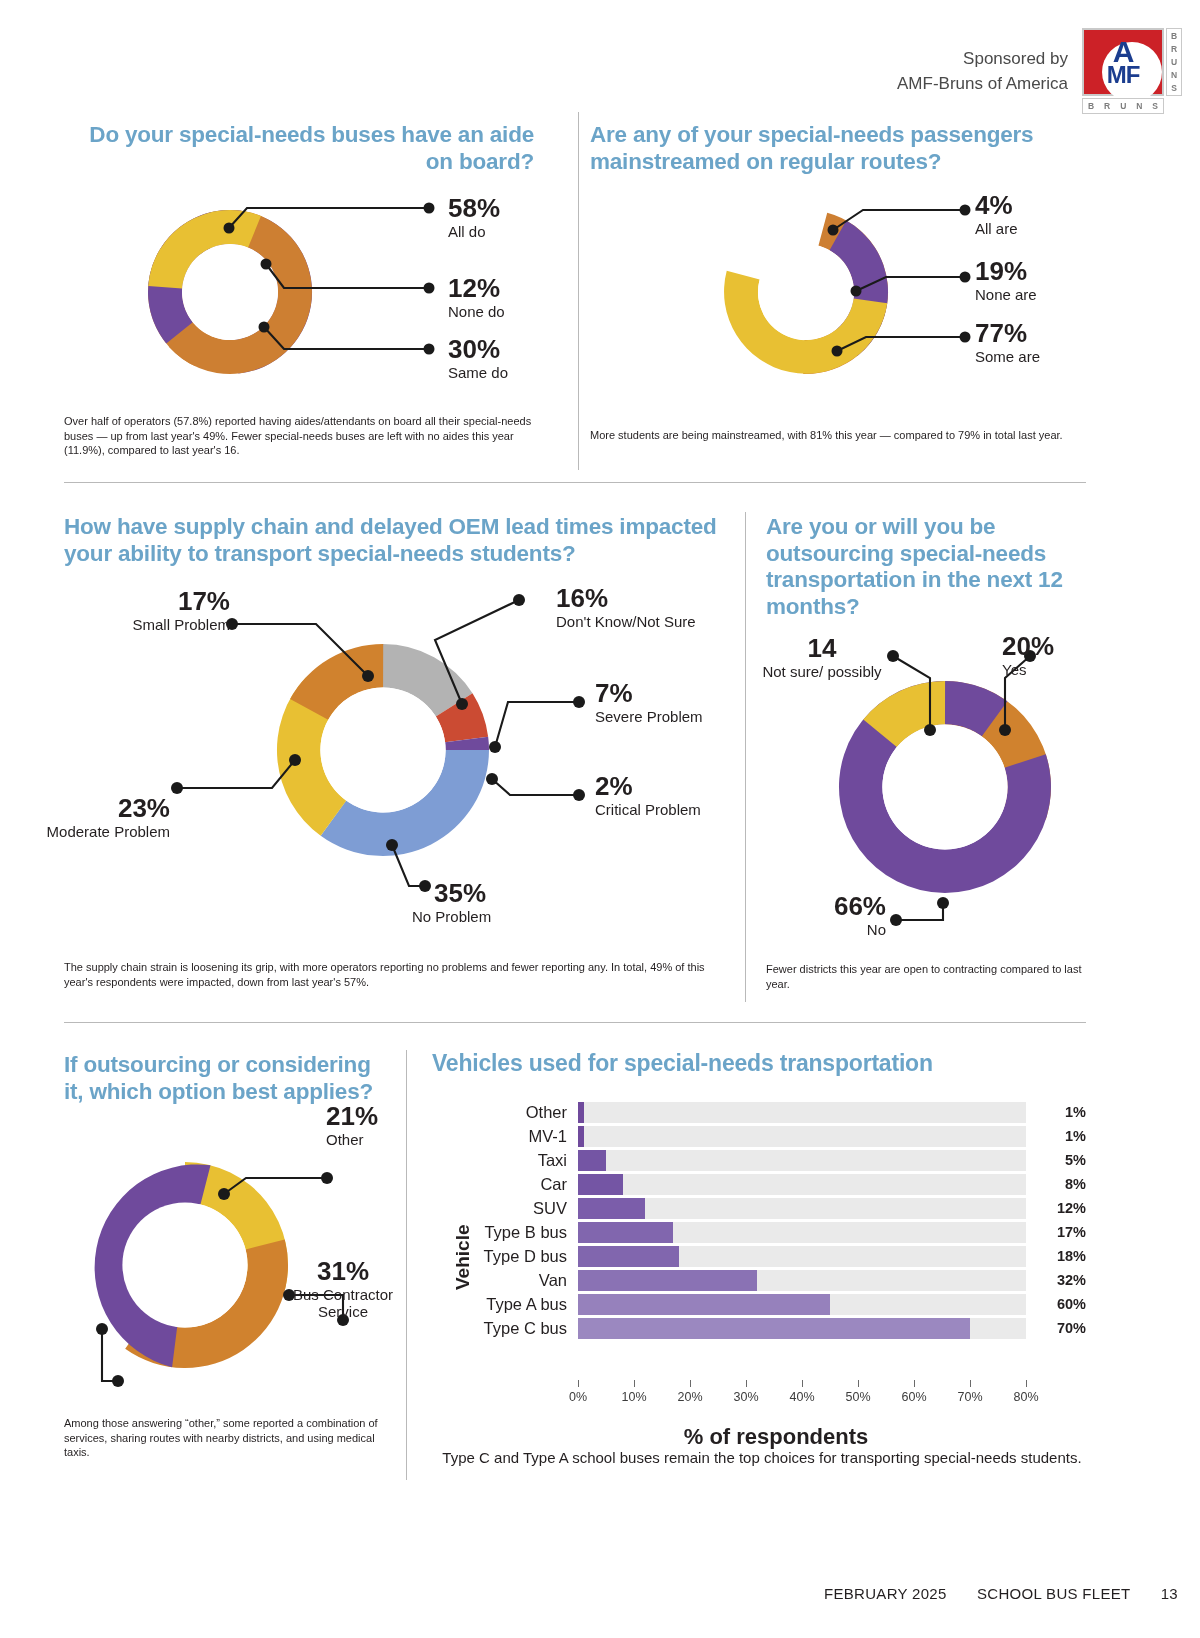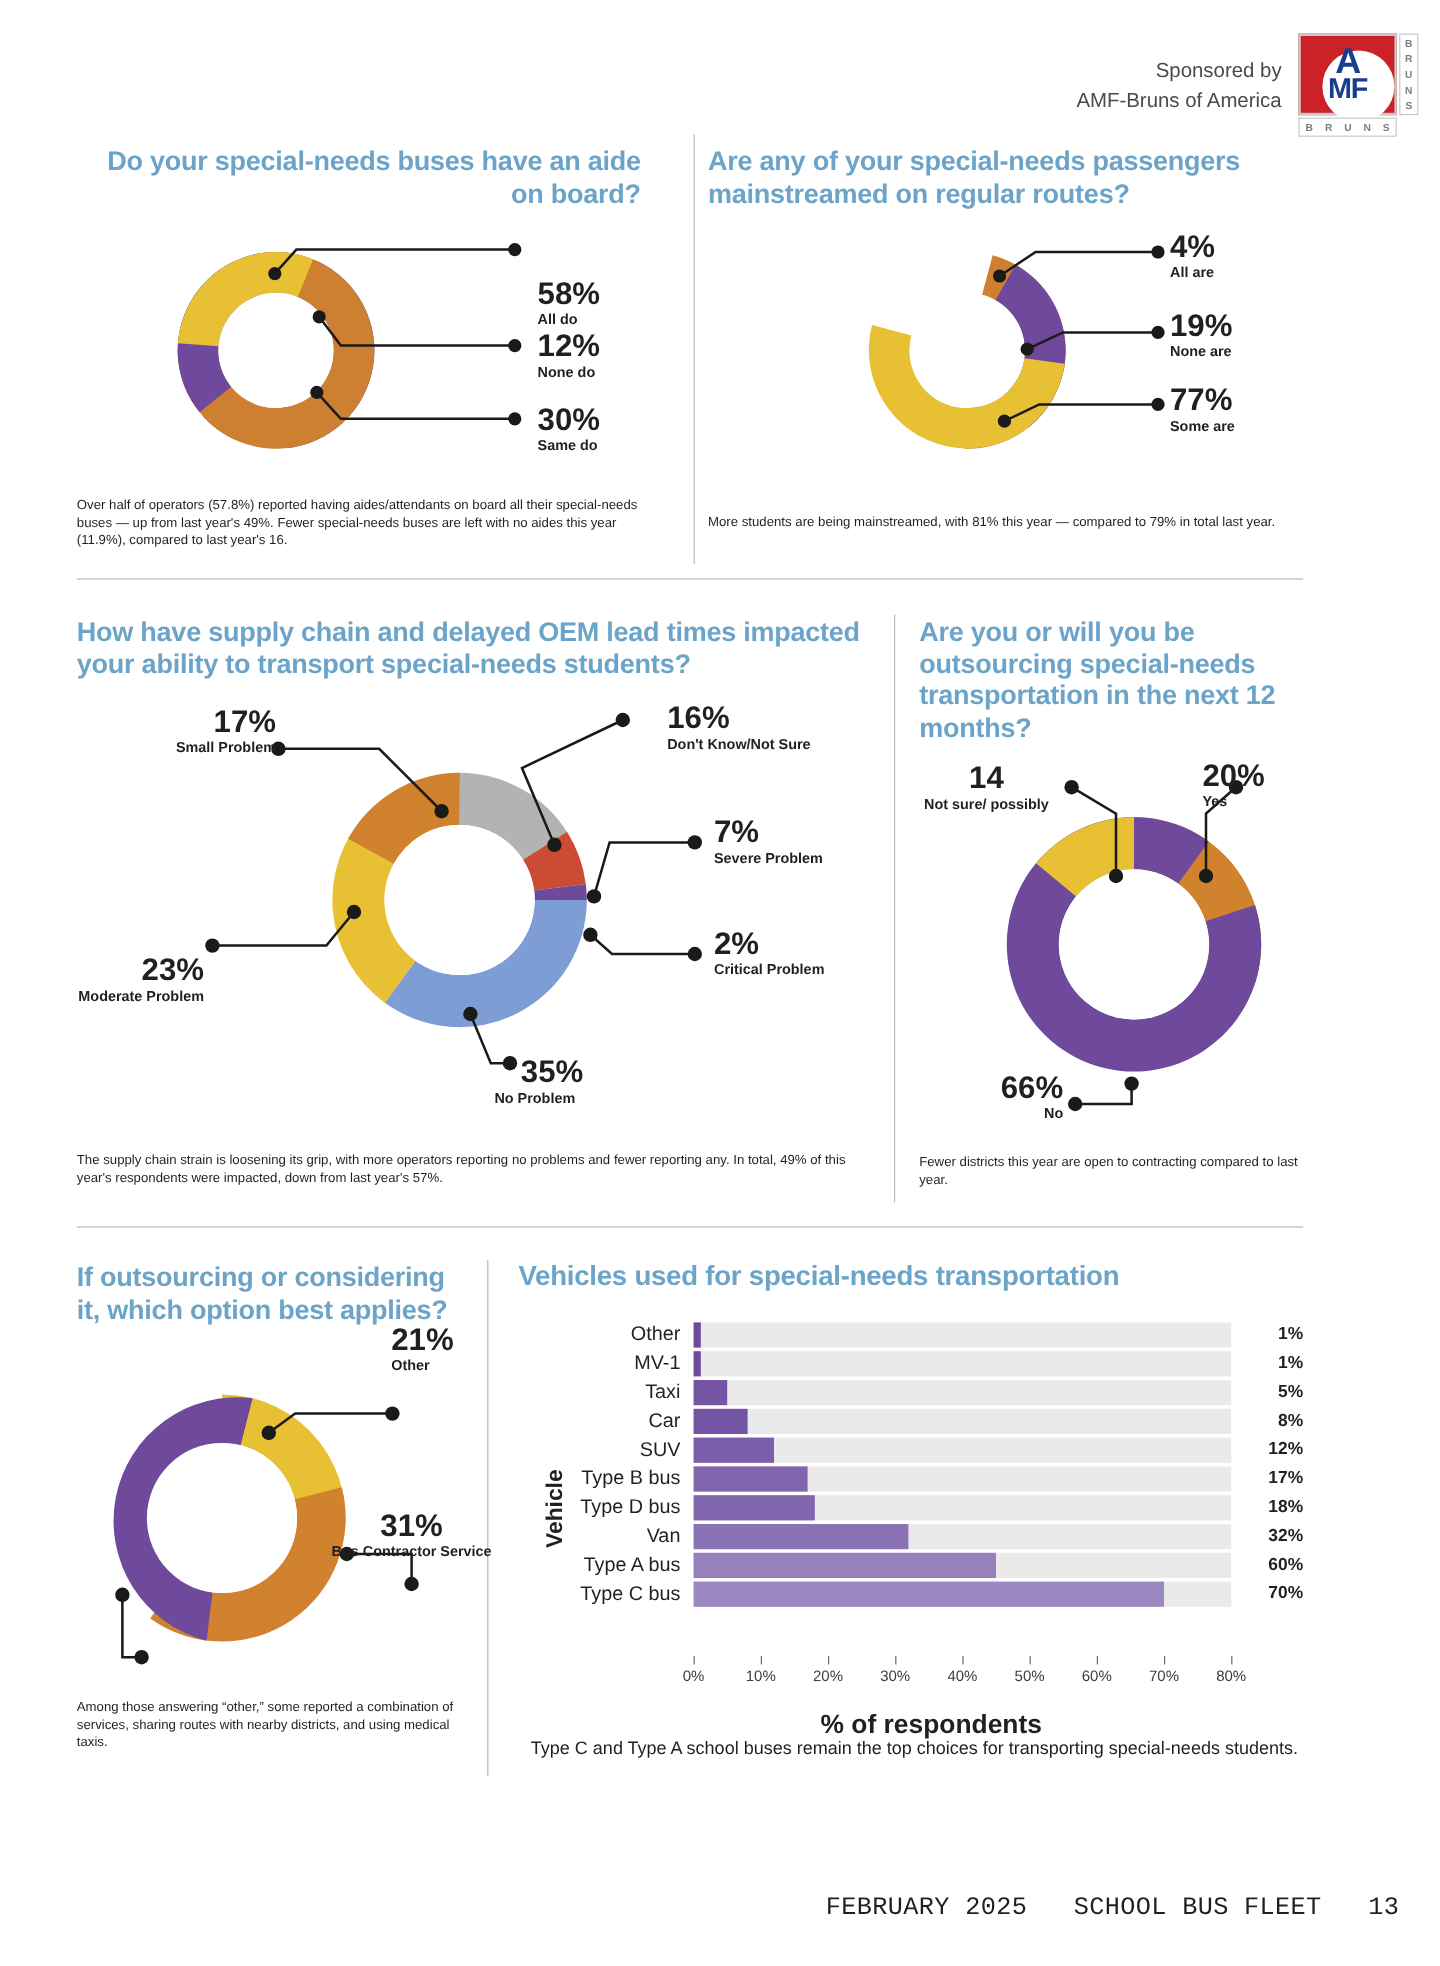--- a/index.html
+++ b/index.html
@@ -28,21 +28,21 @@
   
   .q-title {
     color: #6ba4c8; font-weight: bold; font-size: 22.5px; line-height: 1.18;
     font-family: "Liberation Sans", sans-serif; letter-spacing: -0.2px;
   }
   .caption { font-size: 11px; line-height: 1.33; color: #231f20; }
   .divider-h { position: absolute; background: #b9b9b9; height: 1px; }
   .divider-v { position: absolute; background: #b9b9b9; width: 1px; }
 
   .cb-val { font-weight: bold; font-size: 26px; line-height: 1.0; }
-  .cb-lbl { font-size: 12px; line-height: 1.12; margin-top: 3px; font-weight: bold; }
+  .cb-lbl { font-size: 15px; line-height: 1.12; margin-top: 3px; }
 
   .callout { position: absolute; }
   .callout.right { text-align: left; }
   .callout.left  { text-align: right; }
   .callout.center { text-align: center; }
 
   svg.leader { position: absolute; left: 0; top: 0; overflow: visible; pointer-events: none; }
   svg.leader line, svg.leader polyline { stroke: #1a1a1a; stroke-width: 2.1; fill: none; }
   svg.leader circle { fill: #1a1a1a; }
 
@@ -55,21 +55,21 @@
   .bar-cat { width: 112px; text-align: right; padding-right: 11px; font-size: 16.5px; color: #231f20; }
   .bar-track { position: relative; height: 21px; background: #eaeaea; flex: 1; }
   .bar-fill { position: absolute; left: 0; top: 0; height: 100%; }
   .bar-valtxt { width: 60px; text-align: right; font-size: 14.5px; font-weight: bold; padding-left: 8px; }
   .axis-tick-lbl { position: absolute; font-size: 12.5px; color: #3c3c3c; transform: translateX(-50%); }
   .axis-tick-mark { position: absolute; width: 1px; height: 7px; background: #6a6a6a; }
   .y-axis-title { position: absolute; font-weight: bold; font-size: 19px; transform: rotate(-90deg); transform-origin: left top; white-space: nowrap; }
   .x-axis-title { font-weight: bold; font-size: 22px; text-align: center; }
 
   
-  .footer { position: absolute; right: 34px; bottom: 36px; font-size: 21px; color: #231f20; letter-spacing: 0.3px; font-family: Liberation Mono, monospace; }
+  .footer { position: absolute; right: 22px; bottom: 36px; font-size: 15px; color: #231f20; letter-spacing: 0.3px; }
   .footer span { margin-left: 26px; }
 </style>
 </head>
 <body>
 
 <div class="page">
 
   <div class="header">
     <div class="sponsor-text">
       <div>Sponsored by</div>
@@ -132,21 +132,21 @@
       <circle cx="229" cy="228" r="5.5"></circle>
       <circle cx="429" cy="208" r="5.5"></circle>
     <polyline points="266,264 284,288 429,288"></polyline>
       <circle cx="266" cy="264" r="5.5"></circle>
       <circle cx="429" cy="288" r="5.5"></circle>
     <polyline points="264,327 284,349 429,349"></polyline>
       <circle cx="264" cy="327" r="5.5"></circle>
       <circle cx="429" cy="349" r="5.5"></circle>
   </svg>
 
-  <div class="callout right" style="left:448px; top:195px;margin-top:36px;">
+  <div class="callout right" style="left:448px; top:195px;">
     <div class="cb-val">58%</div>
     <div class="cb-lbl">All do</div>
   </div>
   <div class="callout right" style="left:448px; top:275px;">
     <div class="cb-val">12%</div>
     <div class="cb-lbl">None do</div>
   </div>
   <div class="callout right" style="left:448px; top:336px;">
     <div class="cb-val">30%</div>
     <div class="cb-lbl">Same do</div>

